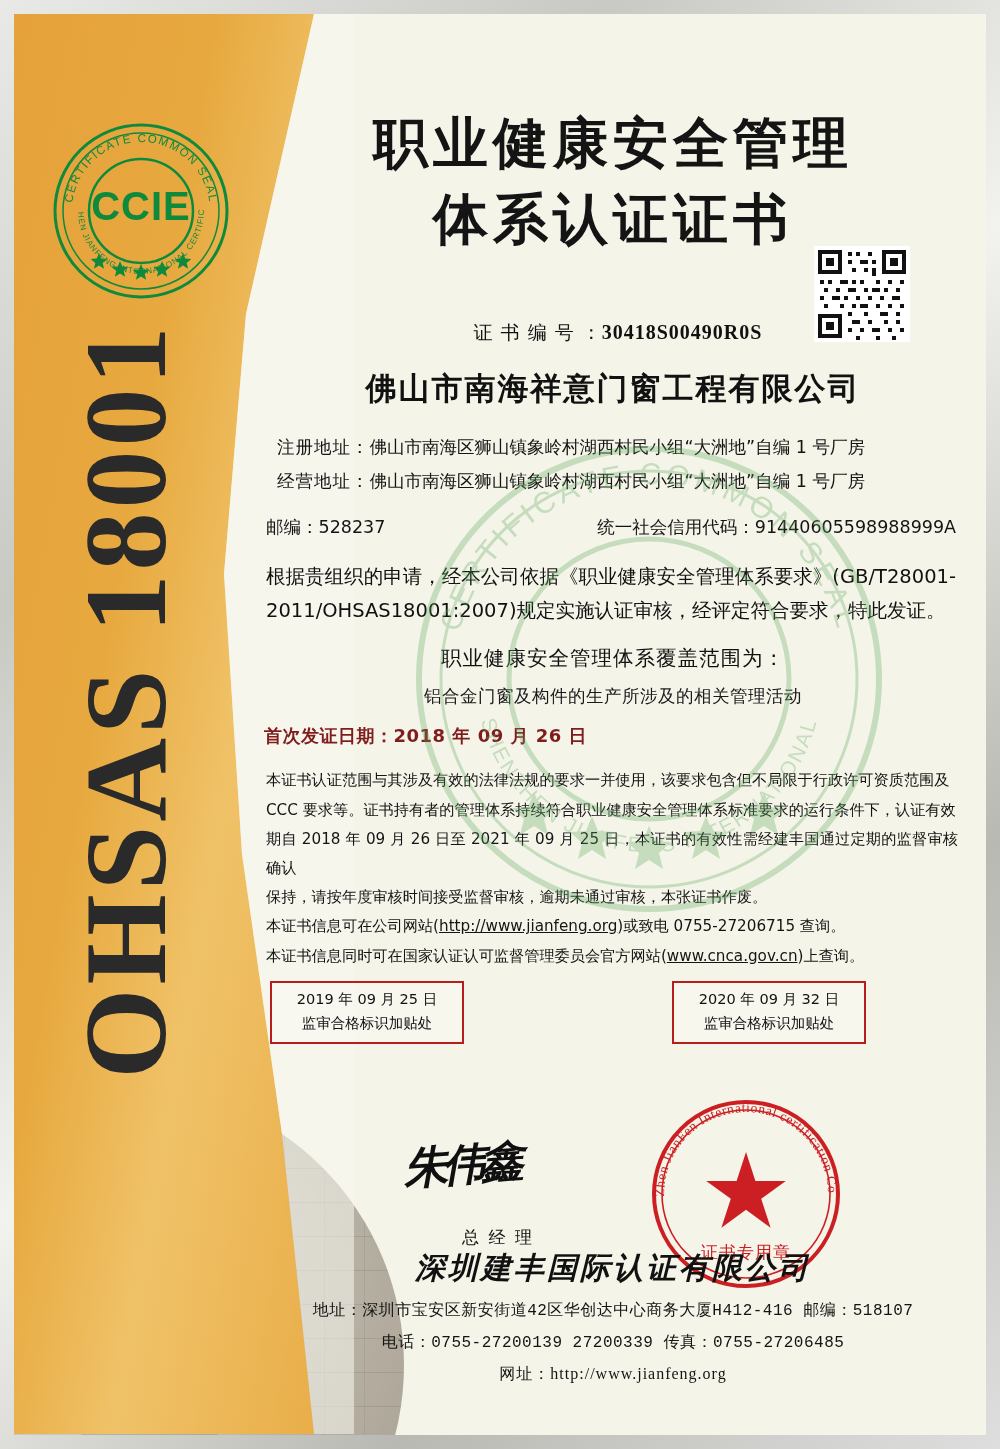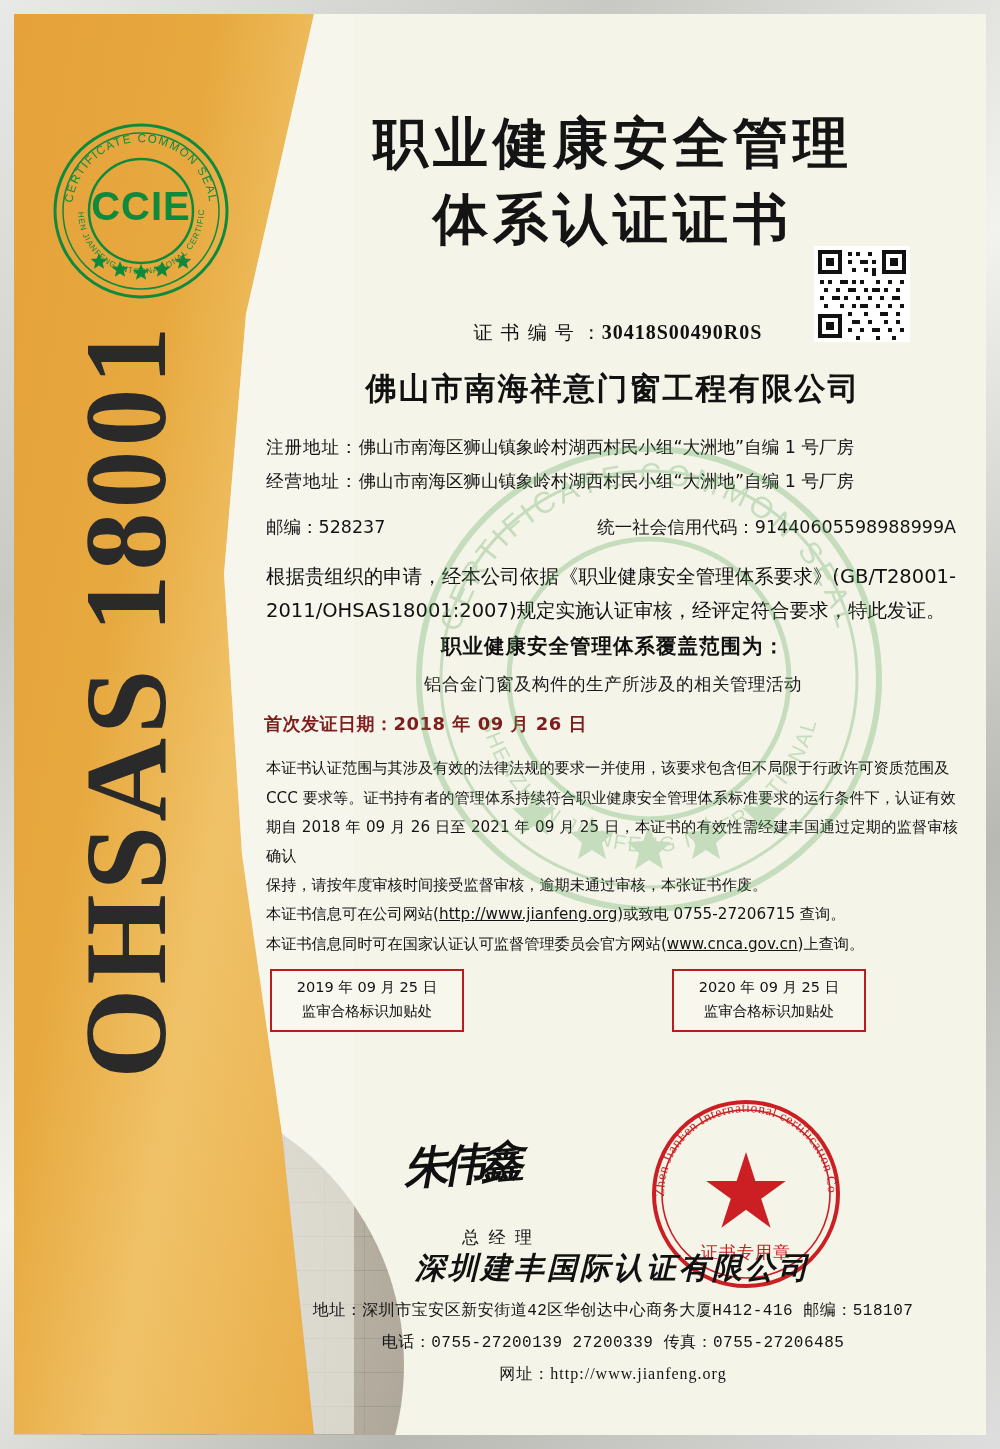--- a/index.html
+++ b/index.html
@@ -161,44 +161,44 @@
   }
   .addr-block {
     margin-top: 20px;
     padding: 0 6px 0 2px;
     font-family: "DejaVu Sans", sans-serif;
     font-size: 17.5px;
     color: #141414;
     line-height: 1.95;
   }
   .addr-row { white-space: nowrap; }
-  .addr-label { letter-spacing: 1px; }
+  .addr-label { letter-spacing: 1px; margin-left: 11px; }
   .two-col {
     display: flex;
     justify-content: space-between;
     margin-top: 12px;
     font-family: "DejaVu Sans", sans-serif;
     font-size: 17.5px;
     gap: 48px;
   }
   .body-text {
     margin-top: 16px;
     padding: 0 6px 0 2px;
     font-family: "DejaVu Sans", sans-serif;
     font-size: 19.5px;
     line-height: 1.75;
     color: #111;
     text-align: justify;
   }
   .scope-title {
-    margin-top: 4px;
+    margin-top: 16px;
     text-align: center;
     font-family: "DejaVu Sans", sans-serif;
     font-size: 20.5px;
-    font-weight: bold;
+    font-weight: normal;
     color: #111;
     letter-spacing: 1px;
   }
   .scope-body {
     margin-top: 12px;
     text-align: center;
     font-family: "DejaVu Sans", sans-serif;
     font-size: 17.5px;
     color: #1a1a1a;
     letter-spacing: .5px;
@@ -498,21 +498,21 @@
           <span>本证书信息同时可在国家认证认可监督管理委员会官方网站(</span><span class="link">www.cnca.gov.cn</span><span>)上查询。</span>
         </div>
       </div>
 
       <div class="stickers">
         <div class="sticker left">
           <div>2019 年 09 月 25 日</div>
           <div>监审合格标识加贴处</div>
         </div>
         <div class="sticker right">
-          <div>2020 年 09 月 25 日</div>
+          <div>2020 年 09 月 32 日</div>
           <div>监审合格标识加贴处</div>
         </div>
       </div>
 
       <div class="signature-area">
         <div class="sign-img">朱伟鑫</div>
         <div class="sign-title">总 经 理</div>
 
         <div class="red-stamp">
           <svg viewBox="0 0 196 196" width="196" height="196">

